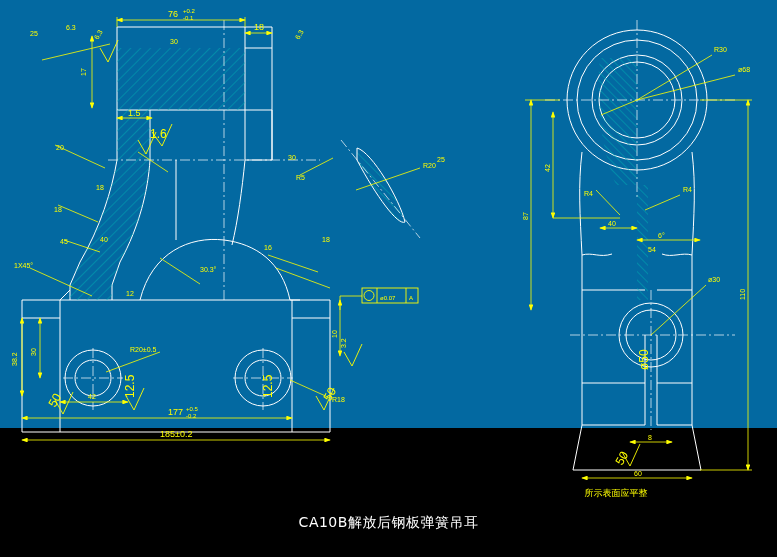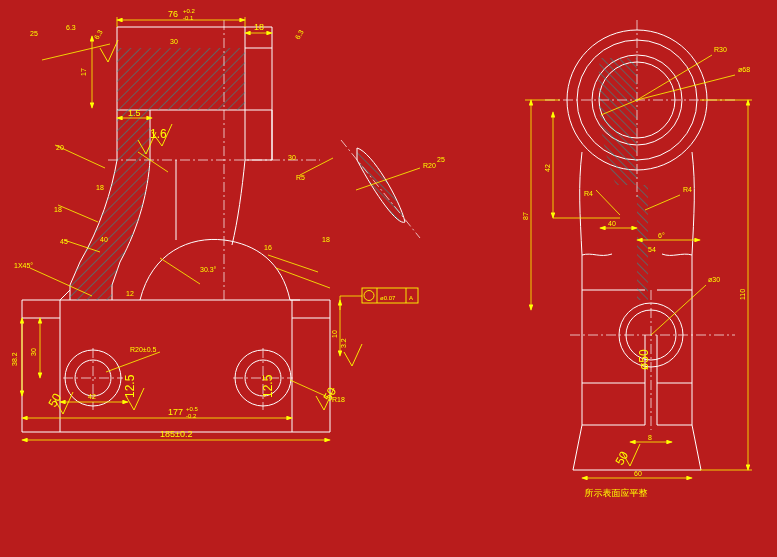--- a/index.html
+++ b/index.html
@@ -1,18 +1,18 @@
 <!DOCTYPE html>
 <html><head>
 <meta charset="utf-8">
 <style>
   html,body{margin:0;padding:0;background:#000;}
   body{width:777px;height:557px;overflow:hidden;
        font-family:"Liberation Sans",sans-serif;}
-  #stage{position:relative;width:777px;height:557px;background:#b91c1c;}
+  #stage{position:relative;width:777px;height:428px;background:#0369a1;}
   svg{position:absolute;left:0;top:0;}
   .dimtext{fill:#ffff00;font-family:"Liberation Sans",sans-serif;font-size:9px;}
   .dimtext.s{font-size:7px;}
   .dimtext.xs{font-size:6px;}
   .dimtext.big{font-size:12px;}
   .title{position:absolute;left:0;top:514px;width:777px;text-align:center;
          color:#ffffff;font-size:14px;font-family:"DejaVu Sans",sans-serif;
          letter-spacing:0.5px;}
   .note{fill:#ffff00;font-size:9px;font-family:"DejaVu Sans",sans-serif;}
 </style>
@@ -272,13 +272,14 @@
     <text class="dimtext s" x="738" y="72">ø68</text>
     <text class="dimtext s" x="584" y="196">R4</text>
     <text class="dimtext s" x="683" y="192">R4</text>
     <text class="dimtext s" x="708" y="282">ø30</text>
     <text class="dimtext big" x="648" y="370" transform="rotate(-90 648,370)">ø50</text>
     <text class="dimtext big" x="622" y="466" transform="rotate(-60 622,466)">50</text>
 
     <text class="note" x="616" y="496" text-anchor="middle">所示表面应平整</text>
   </svg>
 
+  <div class="title">CA10B解放后钢板弹簧吊耳</div>
 </div>
 
 </body></html>

